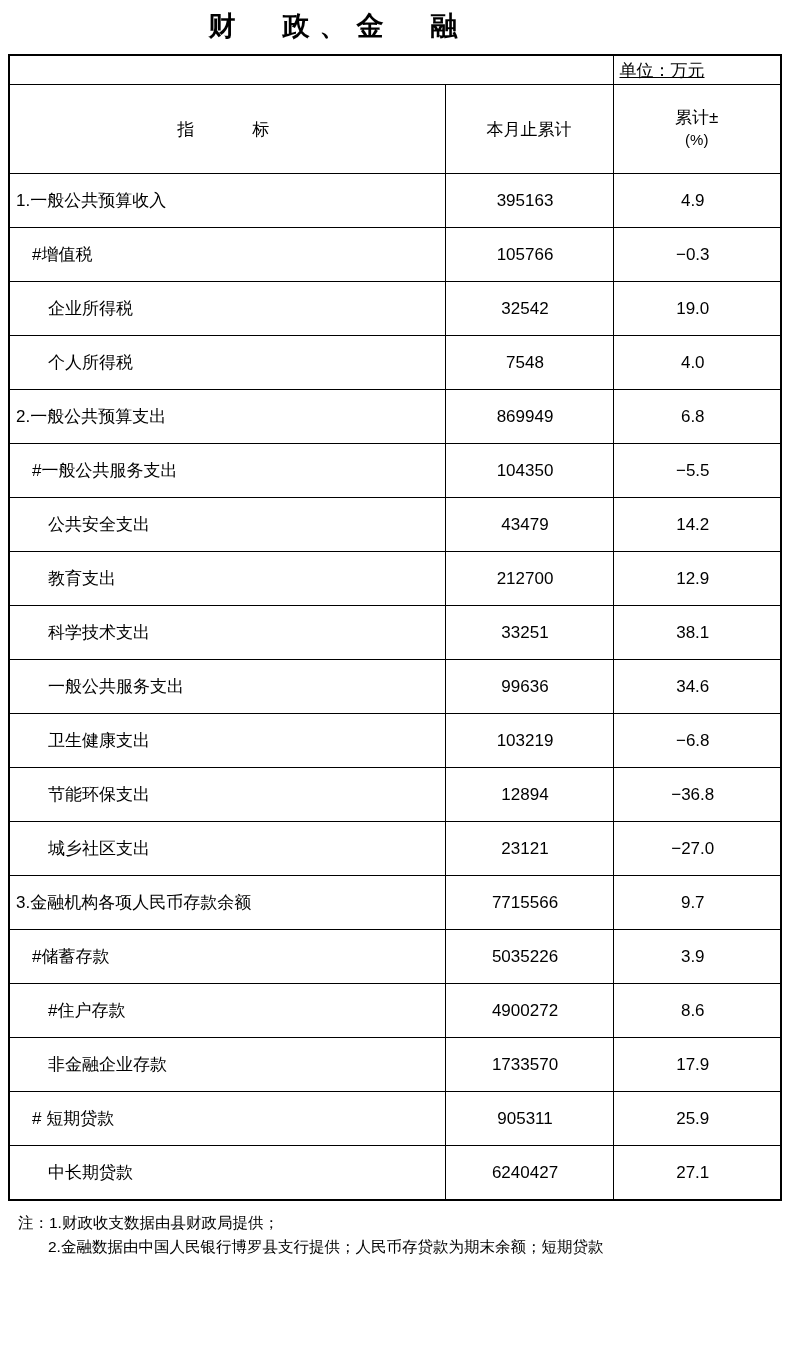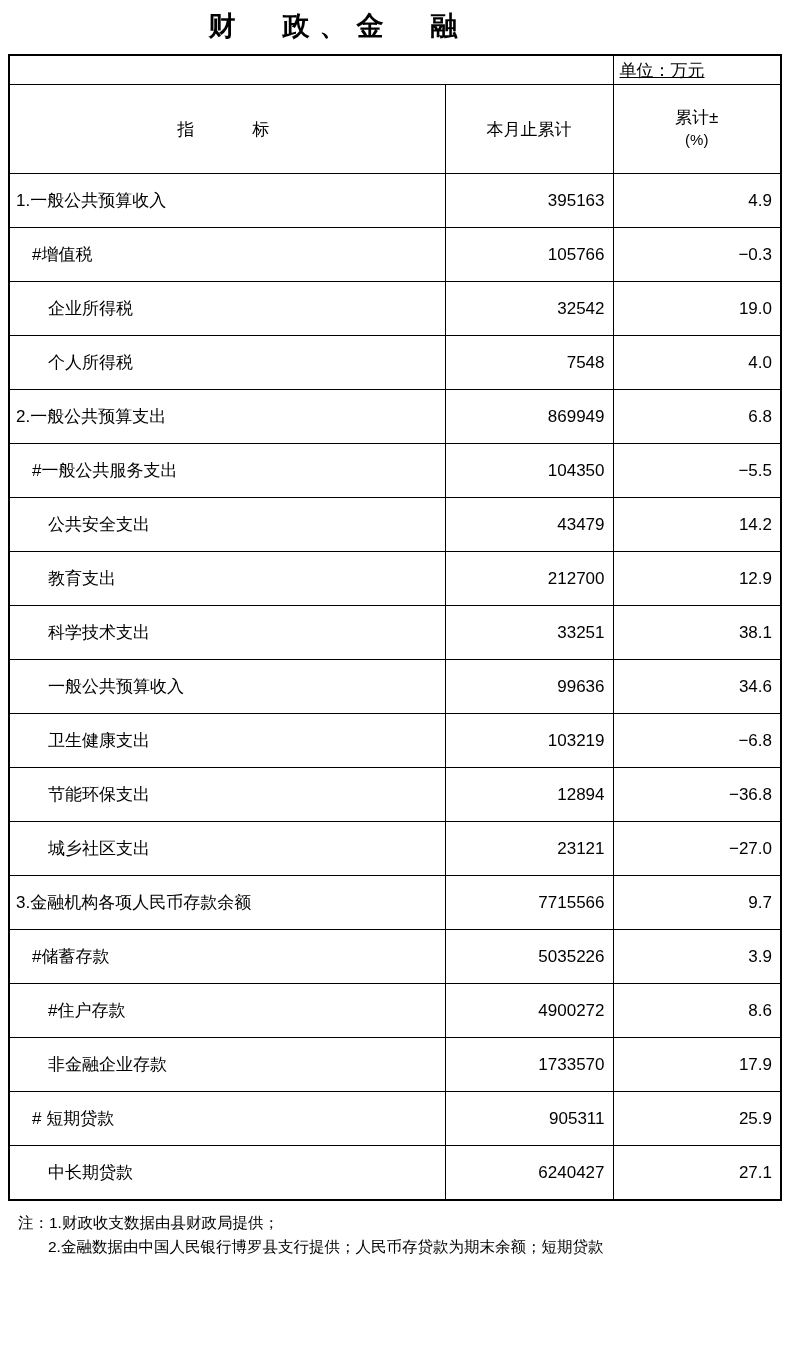--- a/index.html
+++ b/index.html
@@ -68,21 +68,21 @@
   .data-row td {
     height: 53px;
   }
   .c-label {
     text-align: left;
     padding-left: 6px !important;
     font-size: 19px;
     white-space: nowrap;
   }
   .c-val {
-    text-align: right;
+    text-align: center;
     padding-right: 8px !important;
     font-size: 19px;
   }
   .ind0 { padding-left: 6px !important; }
   .ind1 { padding-left: 22px !important; }
   .ind2 { padding-left: 38px !important; }
 
   col.c1 { width: 436px; }
   col.c2 { width: 168px; }
   col.c3 { width: 168px; }
@@ -171,21 +171,21 @@
           <td class="c-label outer-left ind2">教育支出</td>
           <td class="c-val">212700</td>
           <td class="c-val outer-right">12.9</td>
         </tr>
         <tr class="data-row">
           <td class="c-label outer-left ind2">科学技术支出</td>
           <td class="c-val">33251</td>
           <td class="c-val outer-right">38.1</td>
         </tr>
         <tr class="data-row">
-          <td class="c-label outer-left ind2">一般公共预算收入</td>
+          <td class="c-label outer-left ind2">一般公共服务支出</td>
           <td class="c-val">99636</td>
           <td class="c-val outer-right">34.6</td>
         </tr>
         <tr class="data-row">
           <td class="c-label outer-left ind2">卫生健康支出</td>
           <td class="c-val">103219</td>
           <td class="c-val outer-right">−6.8</td>
         </tr>
         <tr class="data-row">
           <td class="c-label outer-left ind2">节能环保支出</td>

